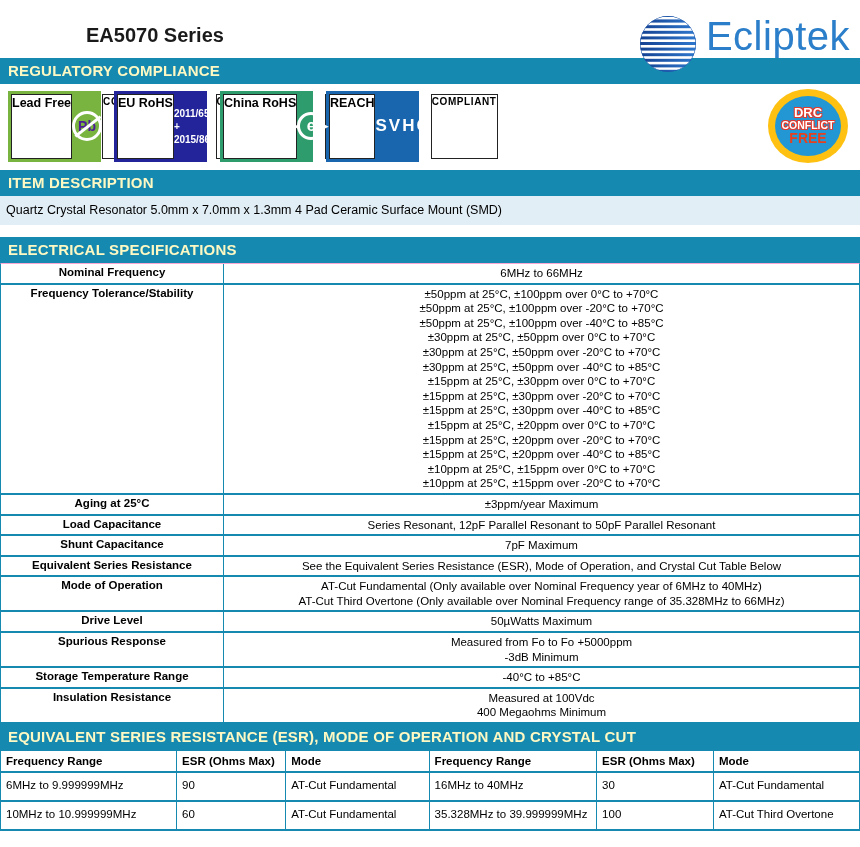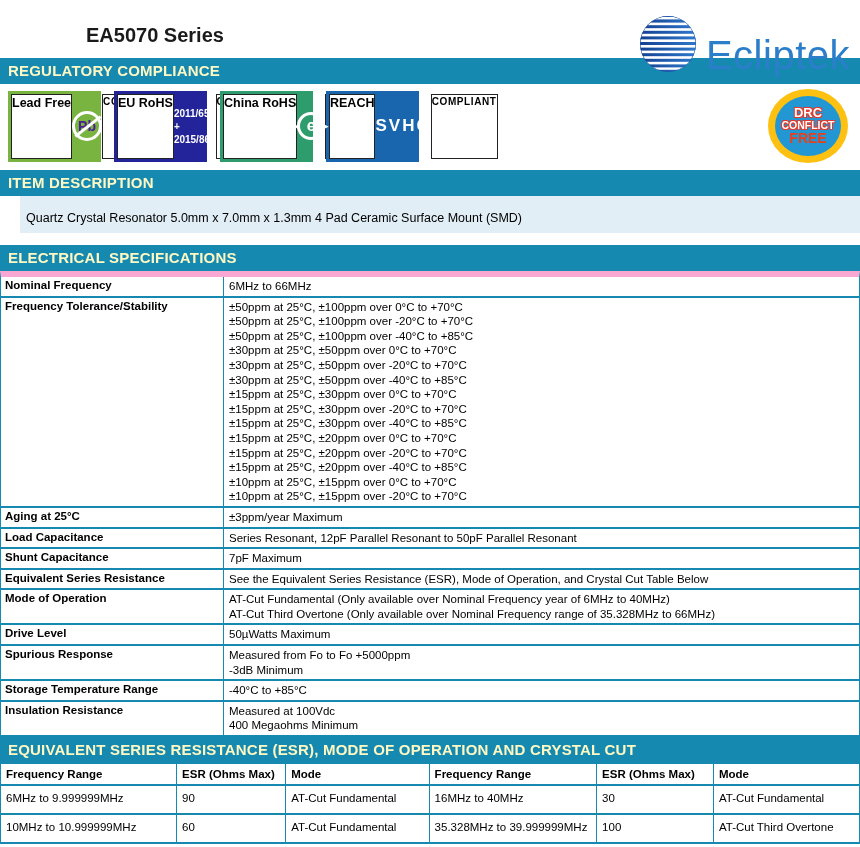--- a/index.html
+++ b/index.html
@@ -3,21 +3,21 @@
 <meta charset="utf-8">
 <style>
   * { box-sizing: border-box; margin: 0; padding: 0; }
   html,body { background:#fff; }
   body { font-family: "Liberation Sans", sans-serif; color:#000; }
   .page { width:860px; height:847px; overflow:hidden; background:#fff; position:relative; }
 
   
   .hdr { height:58px; display:flex; align-items:flex-start; justify-content:space-between; padding:14px 6px 0 86px; }
   .doc-title { font-size:20px; font-weight:bold; color:#1a1a1a; padding-top:10px; }
-  .logo { display:flex; align-items:flex-end; gap:8px; padding-right:4px; }
+  .logo { display:flex; align-items:flex-start; gap:8px; padding-right:4px; }
   .logo-text { font-size:40px; color:#2b7ec9; letter-spacing:0.5px; }
 
   
   .banner { background:#1689b1; color:#fef9c3; font-weight:bold; font-size:15px; padding:4px 8px 5px; letter-spacing:0.2px; }
 
   
   .badges { display:flex; align-items:center; gap:13px; padding:6px 12px 8px 8px; height:86px; }
   .badge { width:93px; height:71px; display:flex; flex-direction:row; padding:3px; }
   .badge-hdr { background:#fff; border:1px solid #222; font-weight:bold; font-size:12.5px; text-align:center; line-height:16px; white-space:nowrap; }
   .badge-mid { flex:1; display:flex; flex-direction:column; align-items:center; justify-content:center; color:#fff; }
@@ -34,24 +34,24 @@
   .e-circ::after { content:"►"; position:absolute; right:-8px; top:7px; font-size:8px; color:#fff; }
   .svhc { font-weight:bold; font-size:17px; letter-spacing:2px; }
   .drc { width:80px; height:74px; border-radius:50%; background:#fec111; margin-left:auto; display:flex; align-items:center; justify-content:center; }
   .drc-inner { width:66px; height:60px; border-radius:50%; background:#2297d3; display:flex; flex-direction:column; align-items:center; justify-content:center; line-height:1.05; }
   .drc-l1,.drc-l2 { font-weight:bold; color:#fff; text-shadow:-1px -1px 0 #e23b2e,1px -1px 0 #e23b2e,-1px 1px 0 #e23b2e,1px 1px 0 #e23b2e; }
   .drc-l1 { font-size:13px; }
   .drc-l2 { font-size:10.5px; }
   .drc-l3 { font-weight:bold; font-size:14px; color:#e8401c; }
 
   
-  .desc-row { background:#e2eef6; font-size:12.5px; padding:15px 6px 8px; margin-bottom:12px;margin-left:20px; }
-
-  
-  .spec-table { border-left:1px solid #1689b1; border-right:1px solid #1689b1; border-top:6px solid #f9a8d4; margin-bottom:0; }
+  .desc-row { background:#e2eef6; font-size:12.5px; padding:7px 6px 8px; margin-bottom:12px; }
+
+  
+  .spec-table { border-left:1px solid #1689b1; border-right:1px solid #1689b1; border-top:1px solid #f9a8d4; margin-bottom:0;text-align:center; }
   .spec-row { display:flex; border-bottom:2px solid #1689b1; }
   .spec-label { width:223px; flex:0 0 223px; font-weight:bold; font-size:11.5px; padding:2px 4px; border-right:1px solid #1689b1; }
   .spec-value { flex:1; font-size:11.5px; padding:2px 5px; }
   .spec-value div { line-height:14.6px; }
 
   
   table.esr { width:100%; border-collapse:collapse; table-layout:fixed; }
   .esr th { font-weight:bold; text-align:left; font-size:11.5px; padding:4px 5px; border:1px solid #1689b1; border-bottom:2px solid #1689b1; }
   .esr td { font-size:11.5px; padding:6px 5px 9px; border:1px solid #1689b1; border-bottom:2px solid #1689b1; vertical-align:top; }
   .esr col.c1{width:20.5%}.esr col.c2{width:12.7%}.esr col.c3{width:16.7%}

